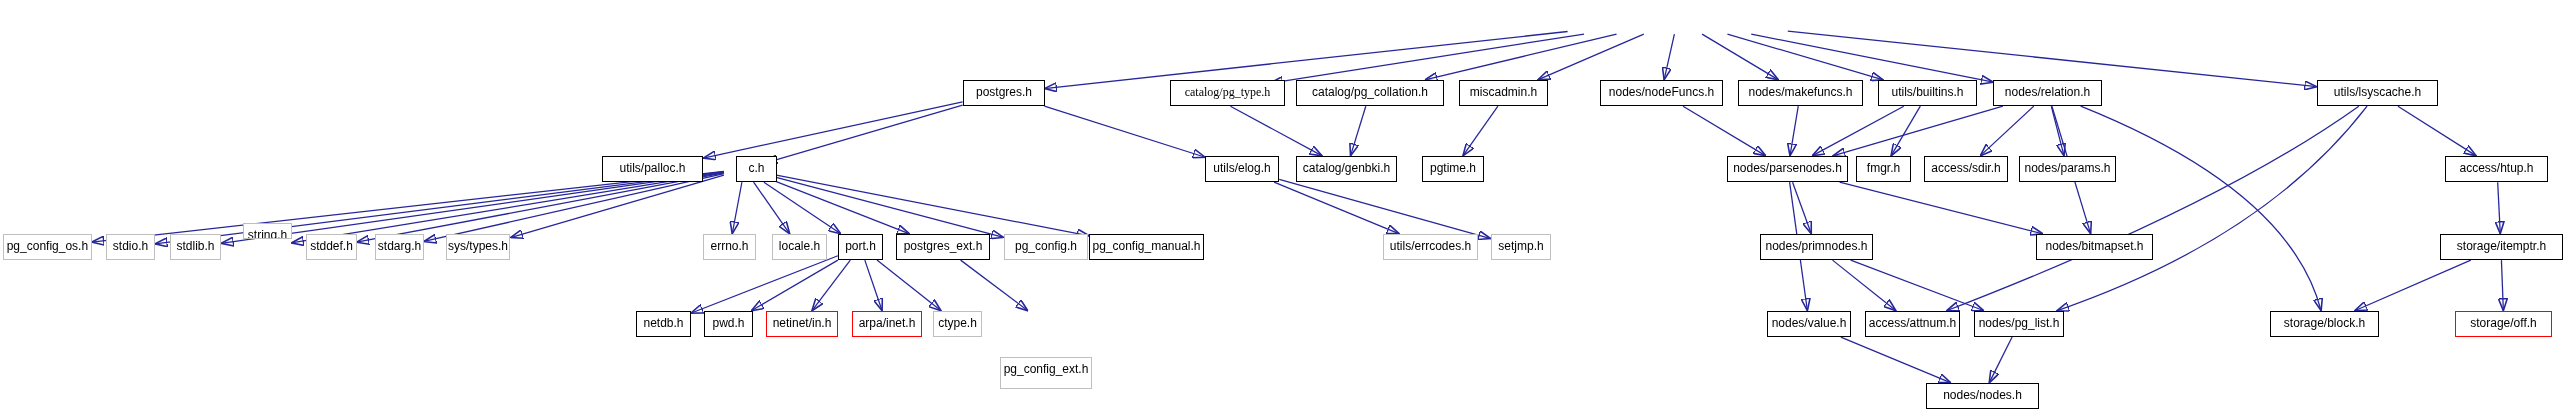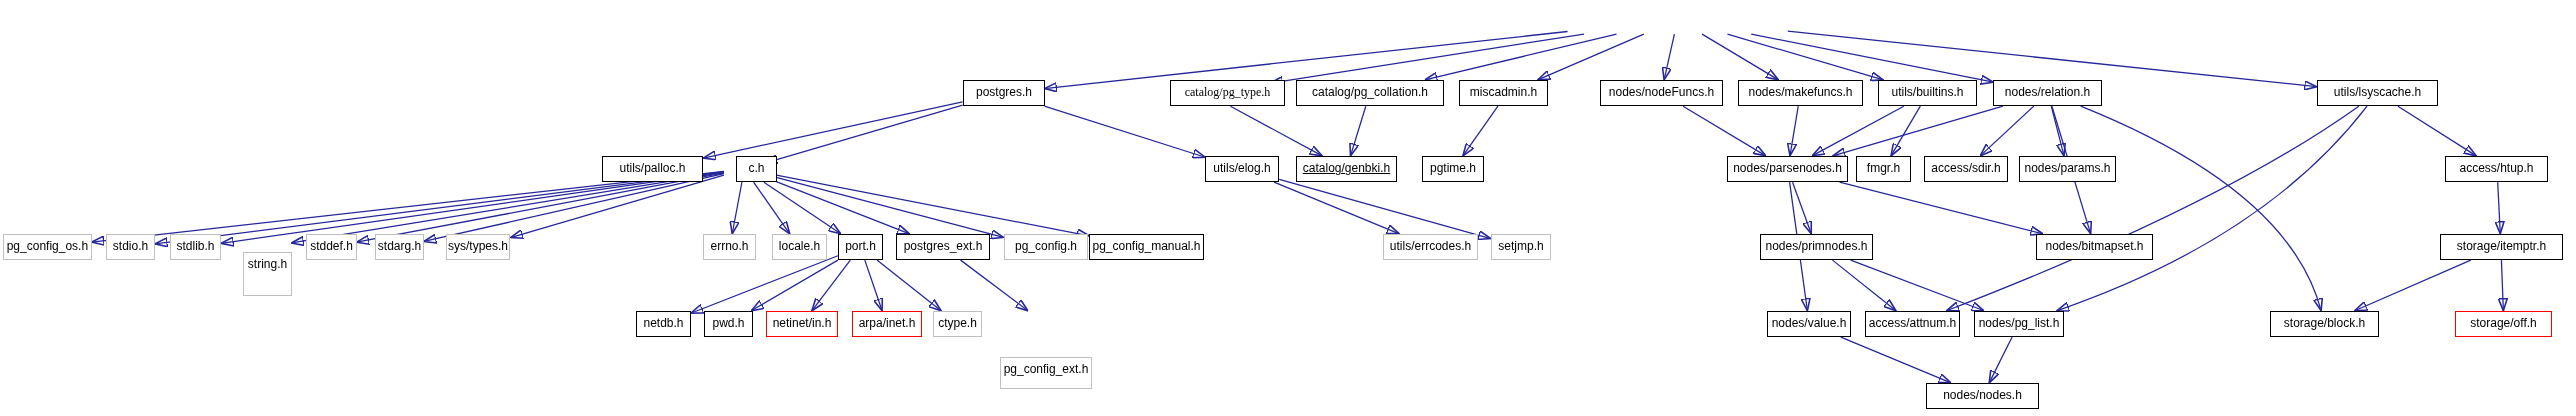--- a/index.html
+++ b/index.html
@@ -107,31 +107,31 @@
     <div class="node internal" style="left: 1296px; top: 80px; width: 148px; height: 26px; line-height: 23.4px;">catalog/pg_collation.h</div>
     <div class="node internal" style="left: 1459px; top: 80px; width: 89px; height: 26px; line-height: 23.4px;">miscadmin.h</div>
     <div class="node internal" style="left: 1600px; top: 80px; width: 123px; height: 26px; line-height: 23.4px;">nodes/nodeFuncs.h</div>
     <div class="node internal" style="left: 1738px; top: 80px; width: 125px; height: 26px; line-height: 23.4px;">nodes/makefuncs.h</div>
     <div class="node internal" style="left: 1878px; top: 80px; width: 99px; height: 26px; line-height: 23.4px;">utils/builtins.h</div>
     <div class="node internal" style="left: 1993px; top: 80px; width: 109px; height: 26px; line-height: 23.4px;">nodes/relation.h</div>
     <div class="node internal" style="left: 2317px; top: 80px; width: 121px; height: 26px; line-height: 23.4px;">utils/lsyscache.h</div>
     <div class="node internal" style="left: 602px; top: 156px; width: 101px; height: 26px; line-height: 23.4px;">utils/palloc.h</div>
     <div class="node internal" style="left: 724px; top: 156px; width: 41px; height: 26px; line-height: 23.4px; margin-left: 12px;">c.h</div>
     <div class="node internal" style="left: 1205px; top: 156px; width: 74px; height: 26px; line-height: 23.4px;">utils/elog.h</div>
-    <div class="node internal" style="left: 1296px; top: 156px; width: 101px; height: 26px; line-height: 23.4px; text-decoration: underline;">catalog/genbki.h</div>
+    <div class="node internal" style="left: 1296px; top: 156px; width: 101px; height: 26px; line-height: 23.4px;">catalog/genbki.h</div>
     <div class="node internal" style="left: 1422px; top: 156px; width: 62px; height: 26px; line-height: 23.4px;">pgtime.h</div>
     <div class="node internal" style="left: 1727px; top: 156px; width: 121px; height: 26px; line-height: 23.4px;">nodes/parsenodes.h</div>
     <div class="node internal" style="left: 1856px; top: 156px; width: 55px; height: 26px; line-height: 23.4px;">fmgr.h</div>
     <div class="node internal" style="left: 1924px; top: 156px; width: 84px; height: 26px; line-height: 23.4px;">access/sdir.h</div>
     <div class="node internal" style="left: 2019px; top: 156px; width: 97px; height: 26px; line-height: 23.4px;">nodes/params.h</div>
     <div class="node internal" style="left: 2445px; top: 156px; width: 103px; height: 26px; line-height: 23.4px;">access/htup.h</div>
     <div class="node external" style="left: 2.9px; top: 234px; width: 89px; height: 26px; line-height: 23.4px;">pg_config_os.h</div>
     <div class="node external" style="left: 106px; top: 234px; width: 49px; height: 26px; line-height: 23.4px;">stdio.h</div>
     <div class="node external" style="left: 170px; top: 234px; width: 51px; height: 26px; line-height: 23.4px;">stdlib.h</div>
-    <div class="node external" style="left: 243px; top: 252px; width: 49px; height: 44px; line-height: 23.4px;">string.h</div>
+    <div class="node external" style="left: 243px; top: 223px; width: 49px; height: 16px; line-height: 23.4px;">string.h</div>
     <div class="node external" style="left: 306px; top: 234px; width: 51px; height: 26px; line-height: 23.4px;">stddef.h</div>
     <div class="node external" style="left: 375px; top: 234px; width: 49px; height: 26px; line-height: 23.4px;">stdarg.h</div>
     <div class="node external" style="left: 446px; top: 234px; width: 64px; height: 26px; line-height: 23.4px;">sys/types.h</div>
     <div class="node external" style="left: 703px; top: 234px; width: 53px; height: 26px; line-height: 23.4px;">errno.h</div>
     <div class="node external" style="left: 772px; top: 234px; width: 55px; height: 26px; line-height: 23.4px;">locale.h</div>
     <div class="node internal" style="left: 838px; top: 234px; width: 45px; height: 26px; line-height: 23.4px;">port.h</div>
     <div class="node internal" style="left: 896px; top: 234px; width: 94px; height: 26px; line-height: 23.4px;">postgres_ext.h</div>
     <div class="node external" style="left: 1004px; top: 234px; width: 84px; height: 26px; line-height: 23.4px;">pg_config.h</div>
     <div class="node internal" style="left: 1089px; top: 234px; width: 115px; height: 26px; line-height: 23.4px;">pg_config_manual.h</div>
     <div class="node external" style="left: 1383px; top: 234px; width: 95px; height: 26px; line-height: 23.4px;">utils/errcodes.h</div>

